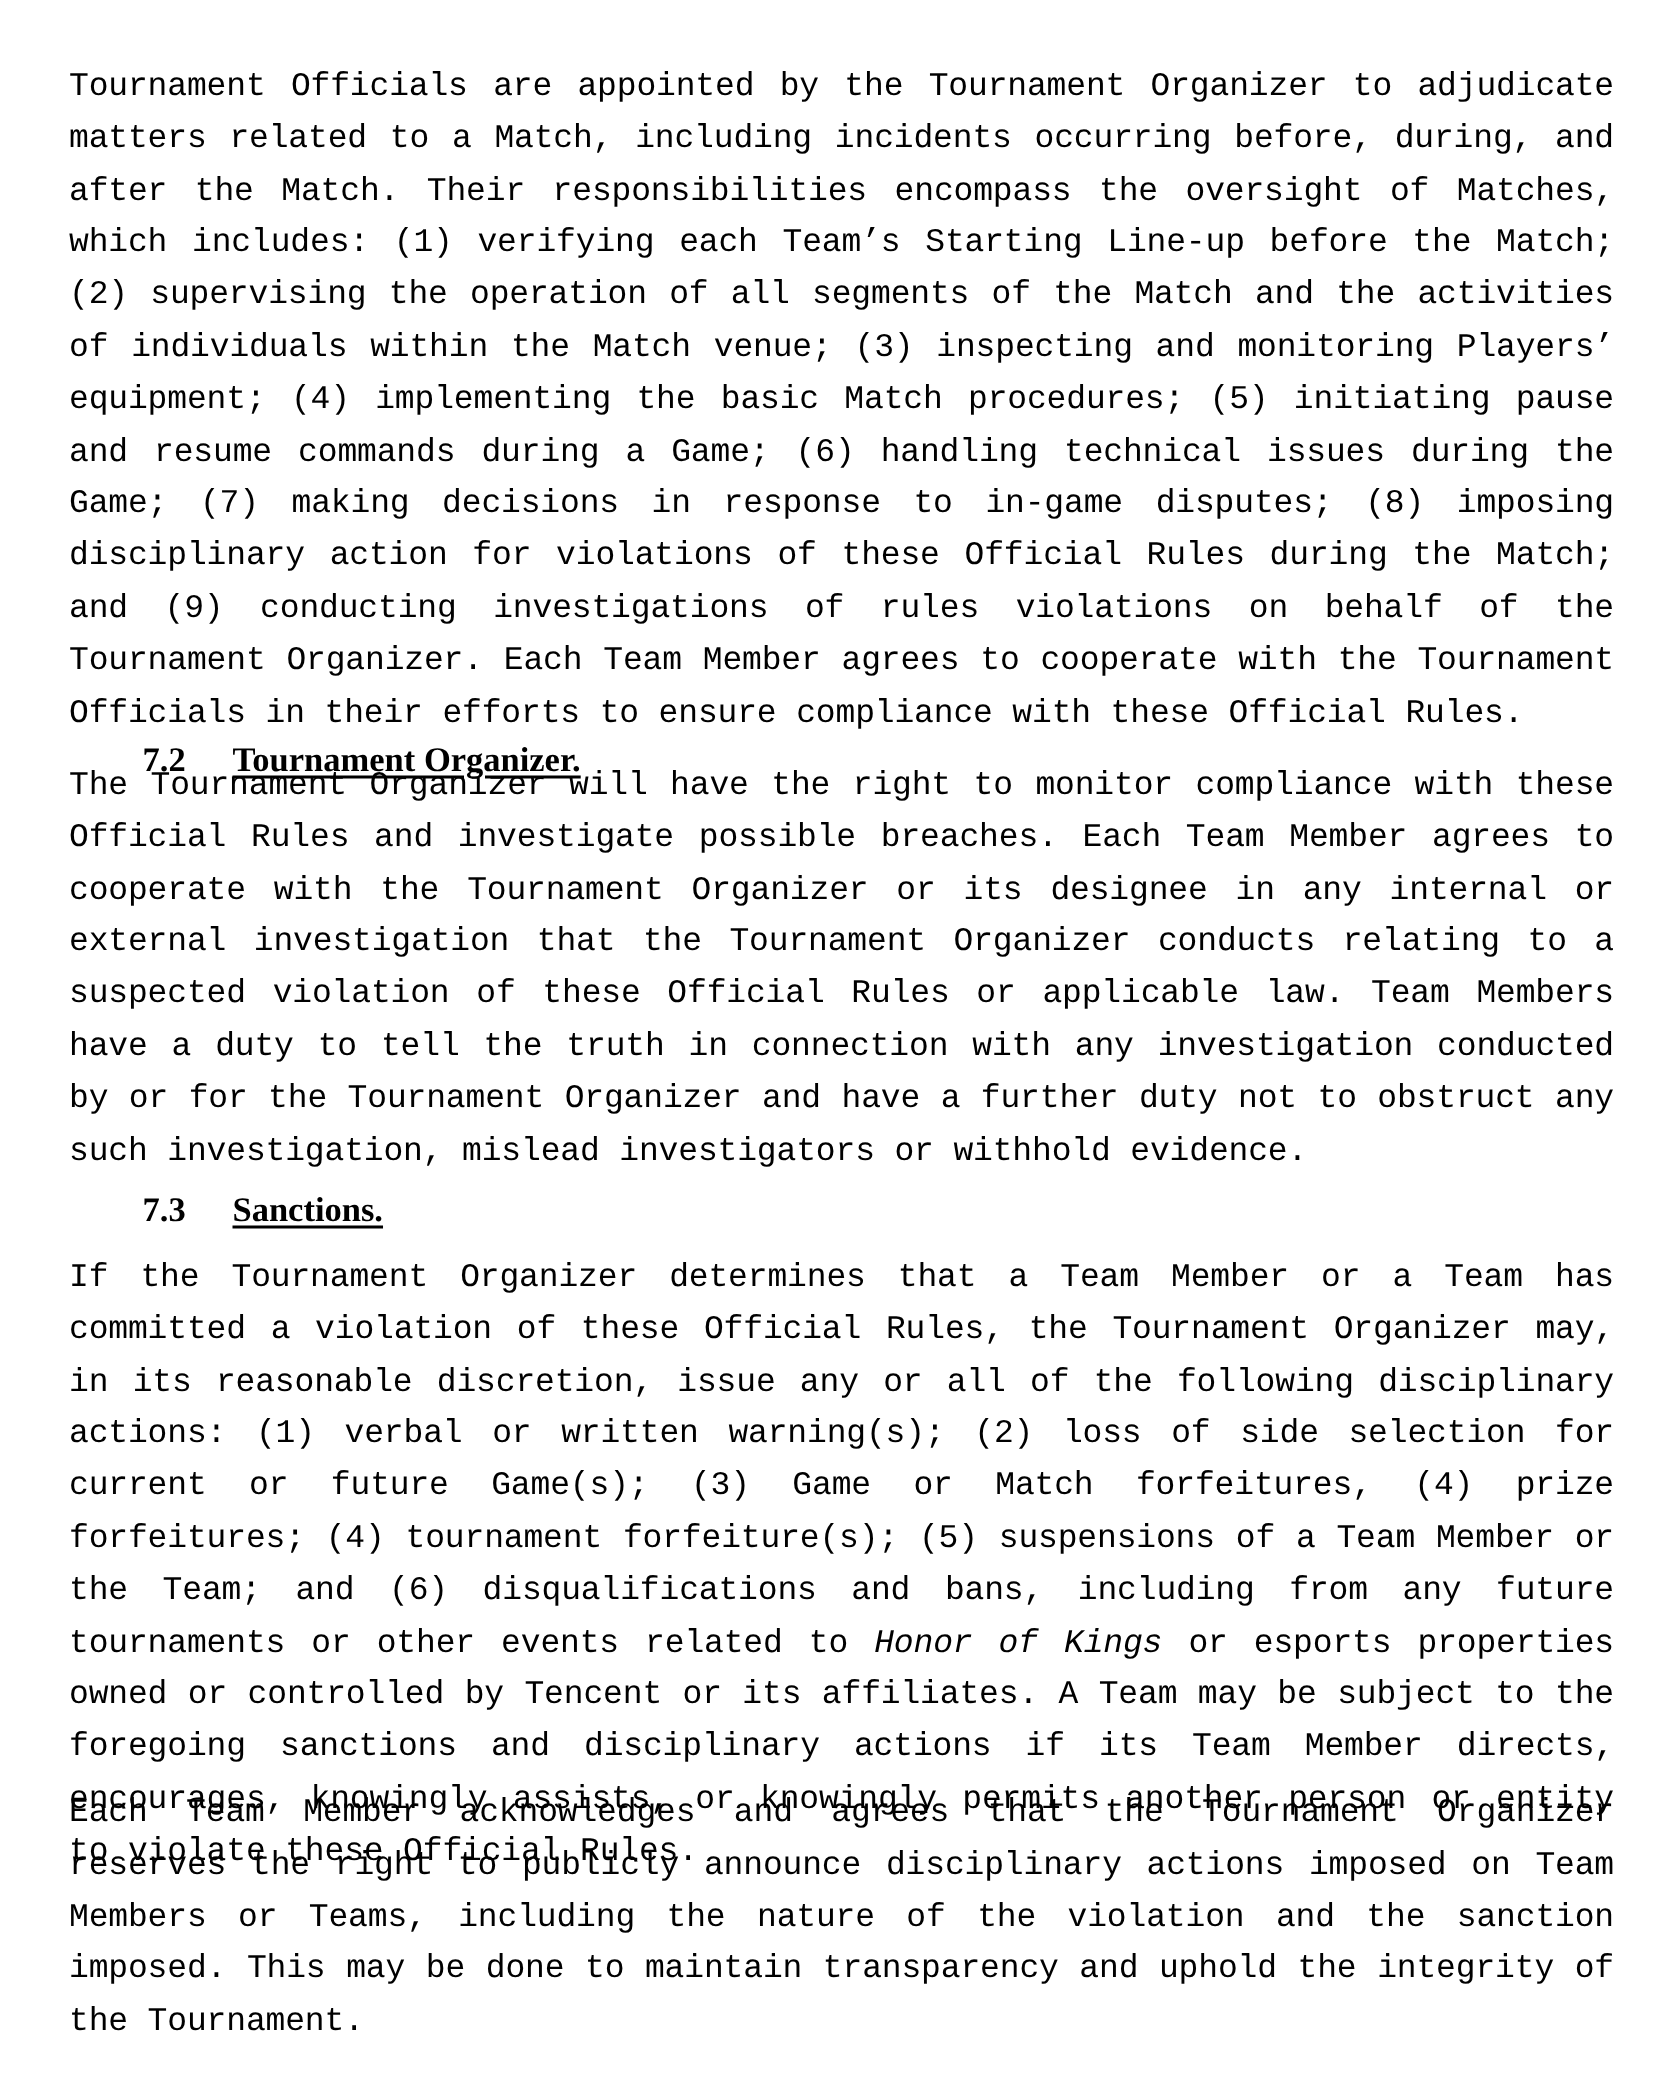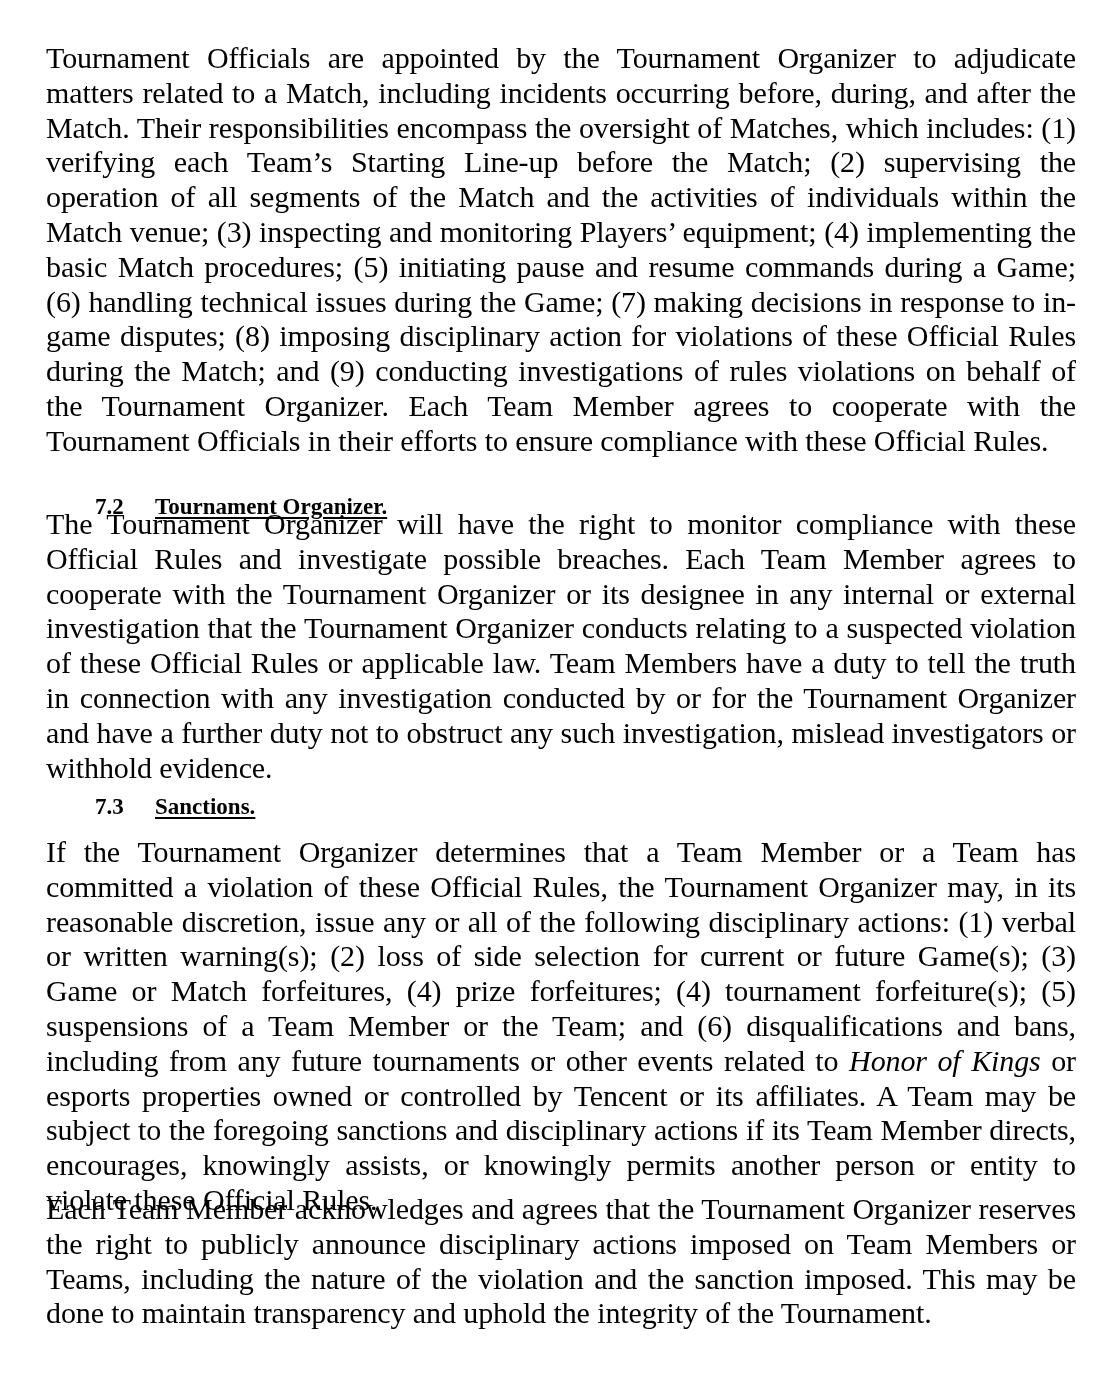--- a/index.html
+++ b/index.html
@@ -18,24 +18,25 @@
     font-size: 23px;
     line-height: 28px;
     white-space: nowrap;
   }
   .heading .num { display: inline-block; width: 60px; }
   .heading .title { text-decoration: underline; text-decoration-thickness: 2px; text-underline-offset: 3px; }
   .para {
     position: absolute;
     left: 46px;
     width: 1030px;
-    font-size: 30px;
+    font-size: 22px;
     line-height: 34.8px;
     text-align: justify;
     letter-spacing: -0.1px;
+    font-family: Liberation Mono, monospace;
   }
   .para i { font-style: italic; }
 </style>
 </head>
 <body>
 
 <div class="page">
 
   <p class="para" style="top:41px; margin:0;">Tournament Officials are appointed by the Tournament Organizer to adjudicate matters related to a Match, including incidents occurring before, during, and after the Match. Their responsibilities encompass the oversight of Matches, which includes: (1) verifying each Team’s Starting Line-up before the Match; (2) supervising the operation of all segments of the Match and the activities of individuals within the Match venue; (3) inspecting and monitoring Players’ equipment; (4) implementing the basic Match procedures; (5) initiating pause and resume commands during a Game; (6) handling technical issues during the Game; (7) making decisions in response to in-game disputes; (8) imposing disciplinary action for violations of these Official Rules during the Match; and (9) conducting investigations of rules violations on behalf of the Tournament Organizer.  Each Team Member agrees to cooperate with the Tournament Officials in their efforts to ensure compliance with these Official Rules.</p>
 

